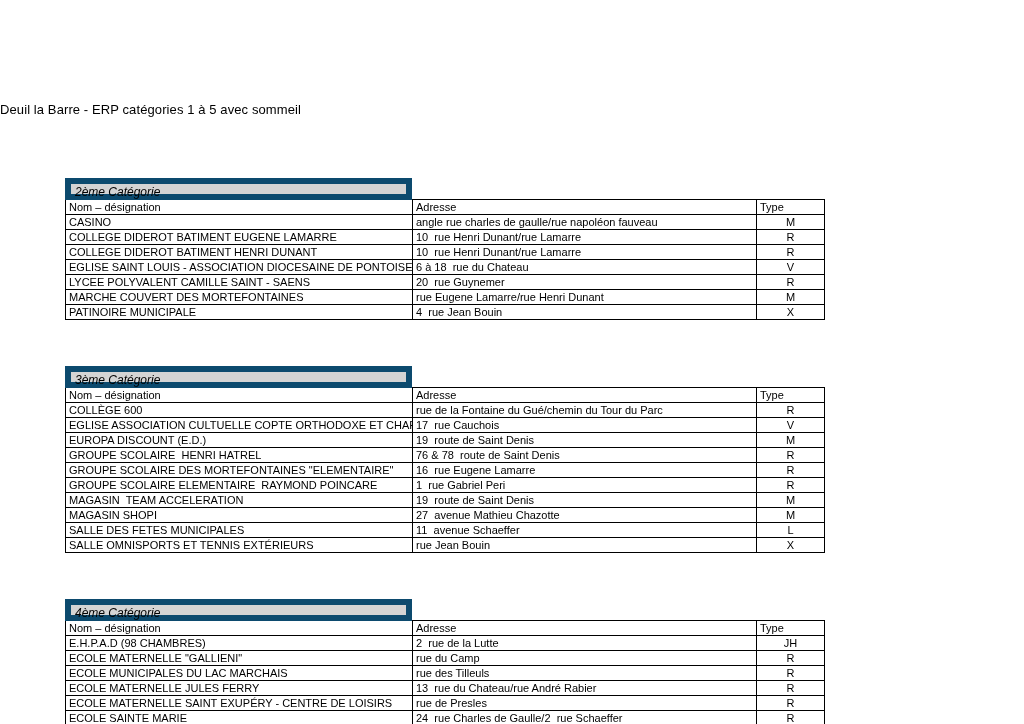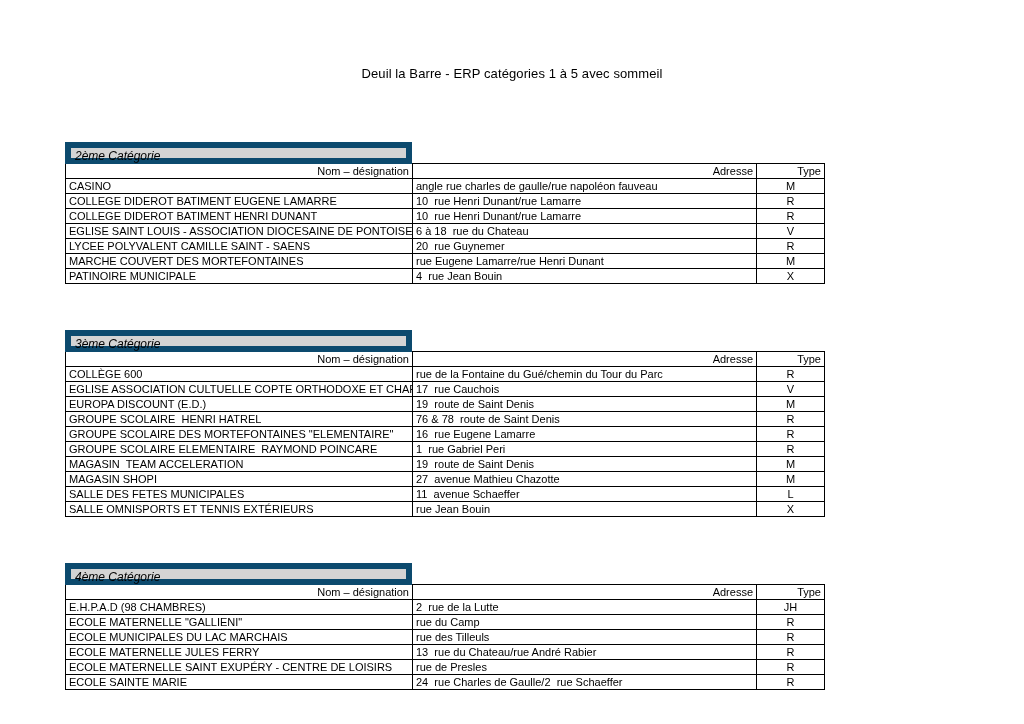--- a/index.html
+++ b/index.html
@@ -5,22 +5,21 @@
   * { margin: 0; padding: 0; box-sizing: border-box; }
   html, body {
     width: 1024px;
     height: 724px;
     background: #ffffff;
     font-family: "Liberation Sans", sans-serif;
     color: #000000;
     overflow: hidden;
   }
   .doc-title {
-    padding-top: 66px;
-    text-align: center;
+    padding-top: 102px;
     font-size: 13px;
     letter-spacing: 0.1px;
   }
   .tables-wrap {
     margin-left: 65px;
     width: 759px;
   }
   .erp-section { margin-top: 46px; }
   .erp-section.first { margin-top: 61px; }
   .cat-header {
@@ -47,21 +46,21 @@
   col.c-type { width: 68px; }
   th, td {
     border: 1px solid #000;
     padding: 0 3px;
     height: 15px;
     line-height: 13px;
     white-space: pre;
     overflow: hidden;
     font-weight: normal;
   }
-  th { text-align: right; }
+  th { text-align: left; }
   td.center { text-align: center; }
 </style>
 </head>
 <body>
 
 <div class="doc-title">Deuil la Barre - ERP catégories 1 à 5 avec sommeil</div>
 
 <div class="tables-wrap">
 
   <section class="erp-section first">

